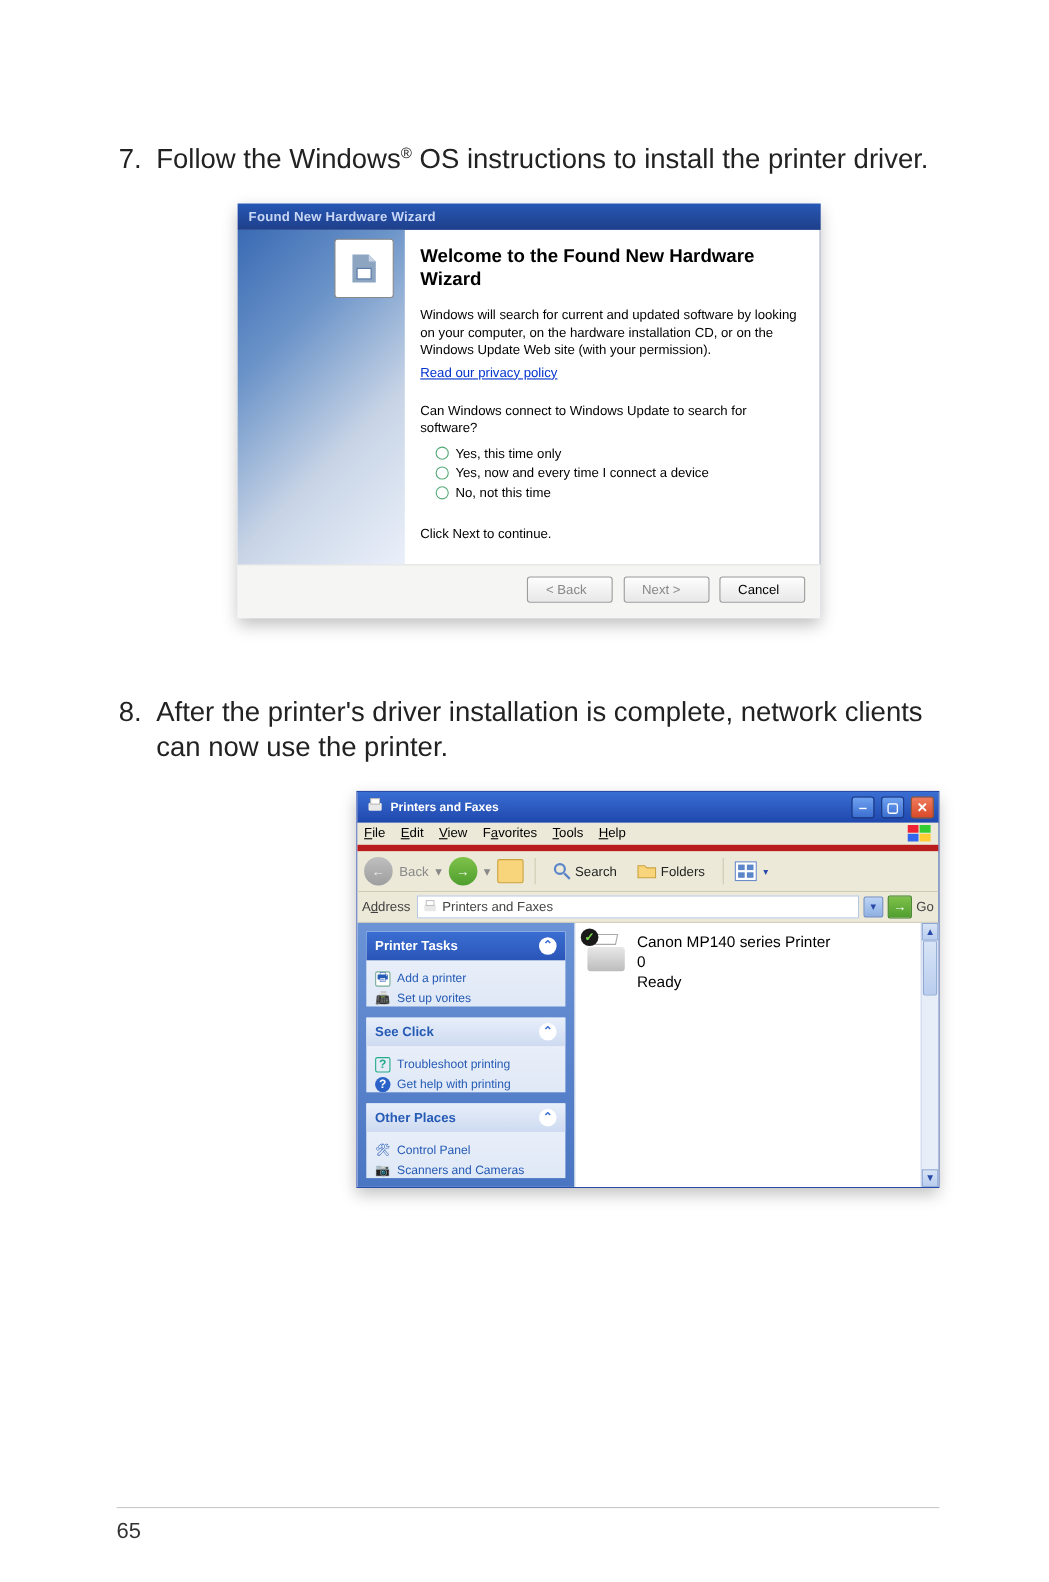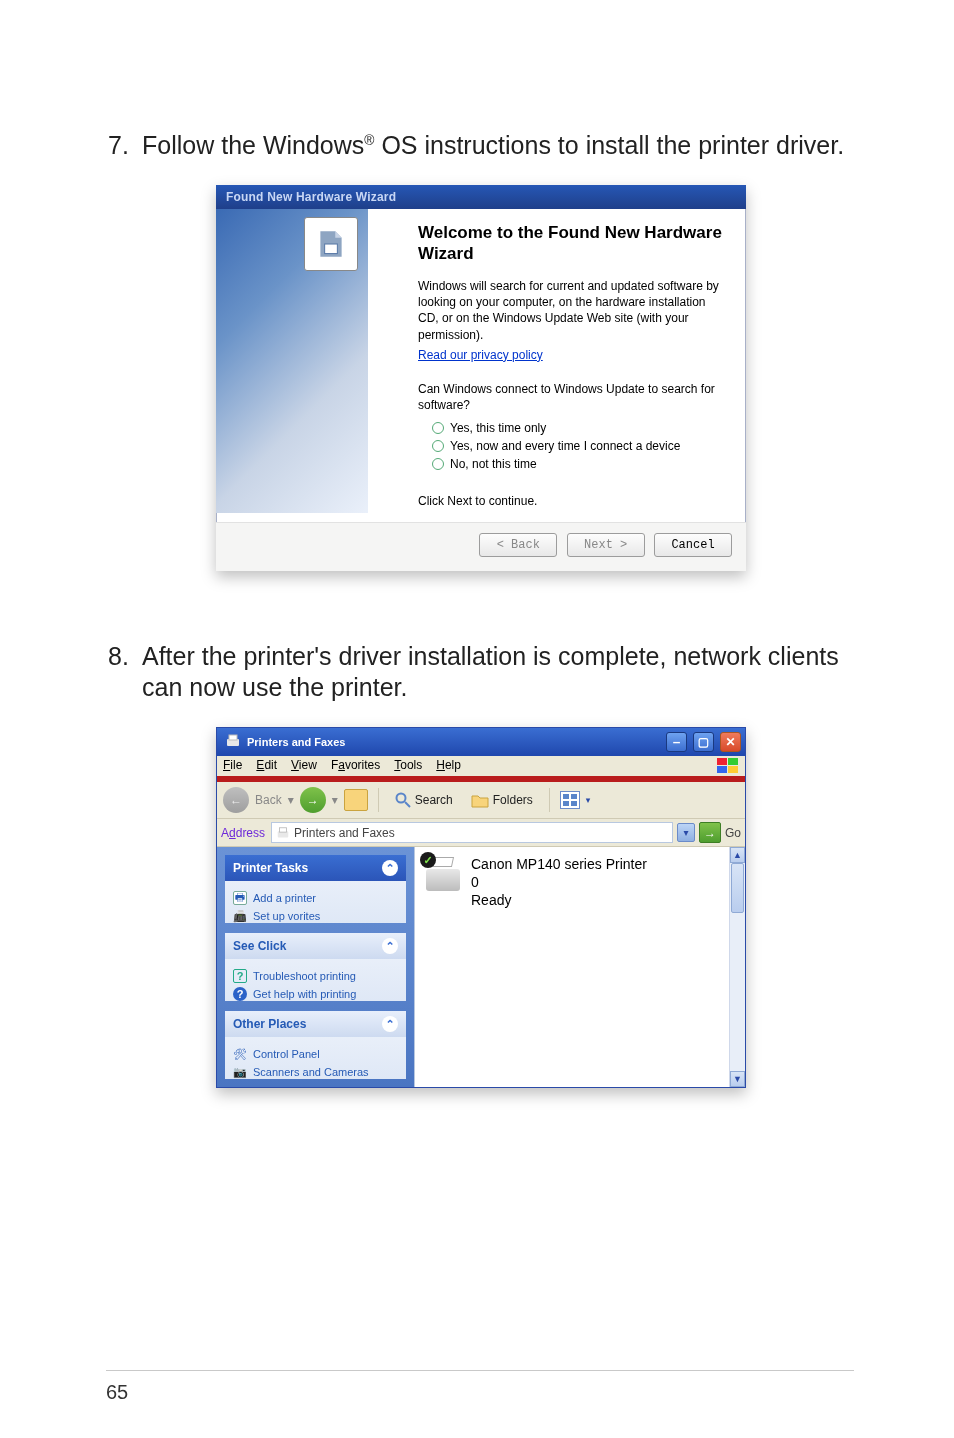--- a/index.html
+++ b/index.html
@@ -33,21 +33,21 @@
     background: #fff;
     box-shadow: 0 6px 14px rgba(0,0,0,0.25), 0 0 0 1px #a8b0c8 inset;
   }
   .wiz-titlebar {
     background: linear-gradient(#2657b5, #1f3f8a);
     color: #c8d7f5;
     padding: 5px 10px;
     font-weight: bold;
     letter-spacing: .2px;
   }
-  .wiz-body { display: flex; gap: 36px; }
+  .wiz-body { display: flex; }
   .wiz-left {
     width: 152px;
     background: linear-gradient(135deg,#3a6ab4 0%,#6a93c8 30%,#c8d4e6 65%,#eaf0fa 100%);
     position: relative;
   }
   .wiz-left .icon-box {
     position: absolute; top: 8px; right: 10px;
     width: 54px; height: 54px;
     background: #fff;
     border: 1px solid #888;
@@ -63,30 +63,30 @@
   .radio-row { margin: 4px 0 4px 14px; display: flex; align-items: center; gap: 6px; }
   .radio {
     width: 12px; height: 12px; border: 1px solid #5a7; border-radius: 50%;
     display:inline-block; flex-shrink:0;
   }
   .wiz-footer {
     padding: 10px 14px 14px; text-align: right; border-top: 1px solid #e2e2e2;
     background: #f5f5f4;
   }
   .wiz-btn {
-    display: inline-block; min-width: 78px; text-align: center;
+    display: inline-block; min-width: 78px; text-align: left;
     padding: 4px 16px; margin-left: 6px;
     border: 1px solid #9c9c9c; border-radius: 3px;
     background: linear-gradient(#fdfdfd, #e8e8e8);
-    font-family: Liberation Mono, monospace; font-size: 12px; color: #888;
+    font-family: Liberation Sans, sans-serif; font-size: 12px; color: #888;
   }
   .wiz-btn.enabled { color: #000; }
 
   
-  .pf-wrap { display: flex; justify-content: center; margin-top: 2px; }
+  .pf-wrap { display: flex; justify-content: flex-end; margin-top: 2px; }
   .pf {
     width: 530px;
     font-family: Tahoma, sans-serif;
     font-size: 11px;
     border: 1px solid #2a4aa8;
     box-shadow: 0 6px 14px rgba(0,0,0,0.25);
   }
   .pf-titlebar {
     background: linear-gradient(#3a6ed2, #1f47ad);
     color: #fff; font-weight: bold;
@@ -131,21 +131,21 @@
   .search-mag { width:16px;height:16px; }
   .views-btn { width:20px;height:18px;border:1px solid #6b8bc9;background:#fff;display:grid;grid-template-columns:1fr 1fr;grid-template-rows:1fr 1fr;gap:2px;padding:2px; }
   .views-btn div{background:#5a85c9;}
   .pf-address {
     background: #ece9d8;
     padding: 3px 4px;
     display: flex; align-items: center; gap: 4px;
     border-bottom: 1px solid #cfcab4;
     font-size: 12px; color:#888;
   }
-  .addr-label { color:#6d28d9; margin-right:2px;}
+  .addr-label { color:#404040; margin-right:2px;}
   .addr-box {
     flex:1; background:#fff; border:1px solid #b8c8e0; height:21px;
     display:flex; align-items:center; padding:0 4px; gap:4px; color:#444;
   }
   .addr-dd { width:18px;height:19px;background:linear-gradient(#bcd4f6,#8fb0e2);border:1px solid #6b8bc9;border-radius:2px;color:#2a4aa8;display:flex;align-items:center;justify-content:center;font-size:10px; }
   .go-btn {
     width:22px;height:21px;background:linear-gradient(#7fc24a,#4f9e2f);border:1px solid #3d7e24;border-radius:2px;
     color:#fff;display:flex;align-items:center;justify-content:center;font-weight:bold;
   }
   .pf-body { display:flex; height:240px; background:#fff; }

